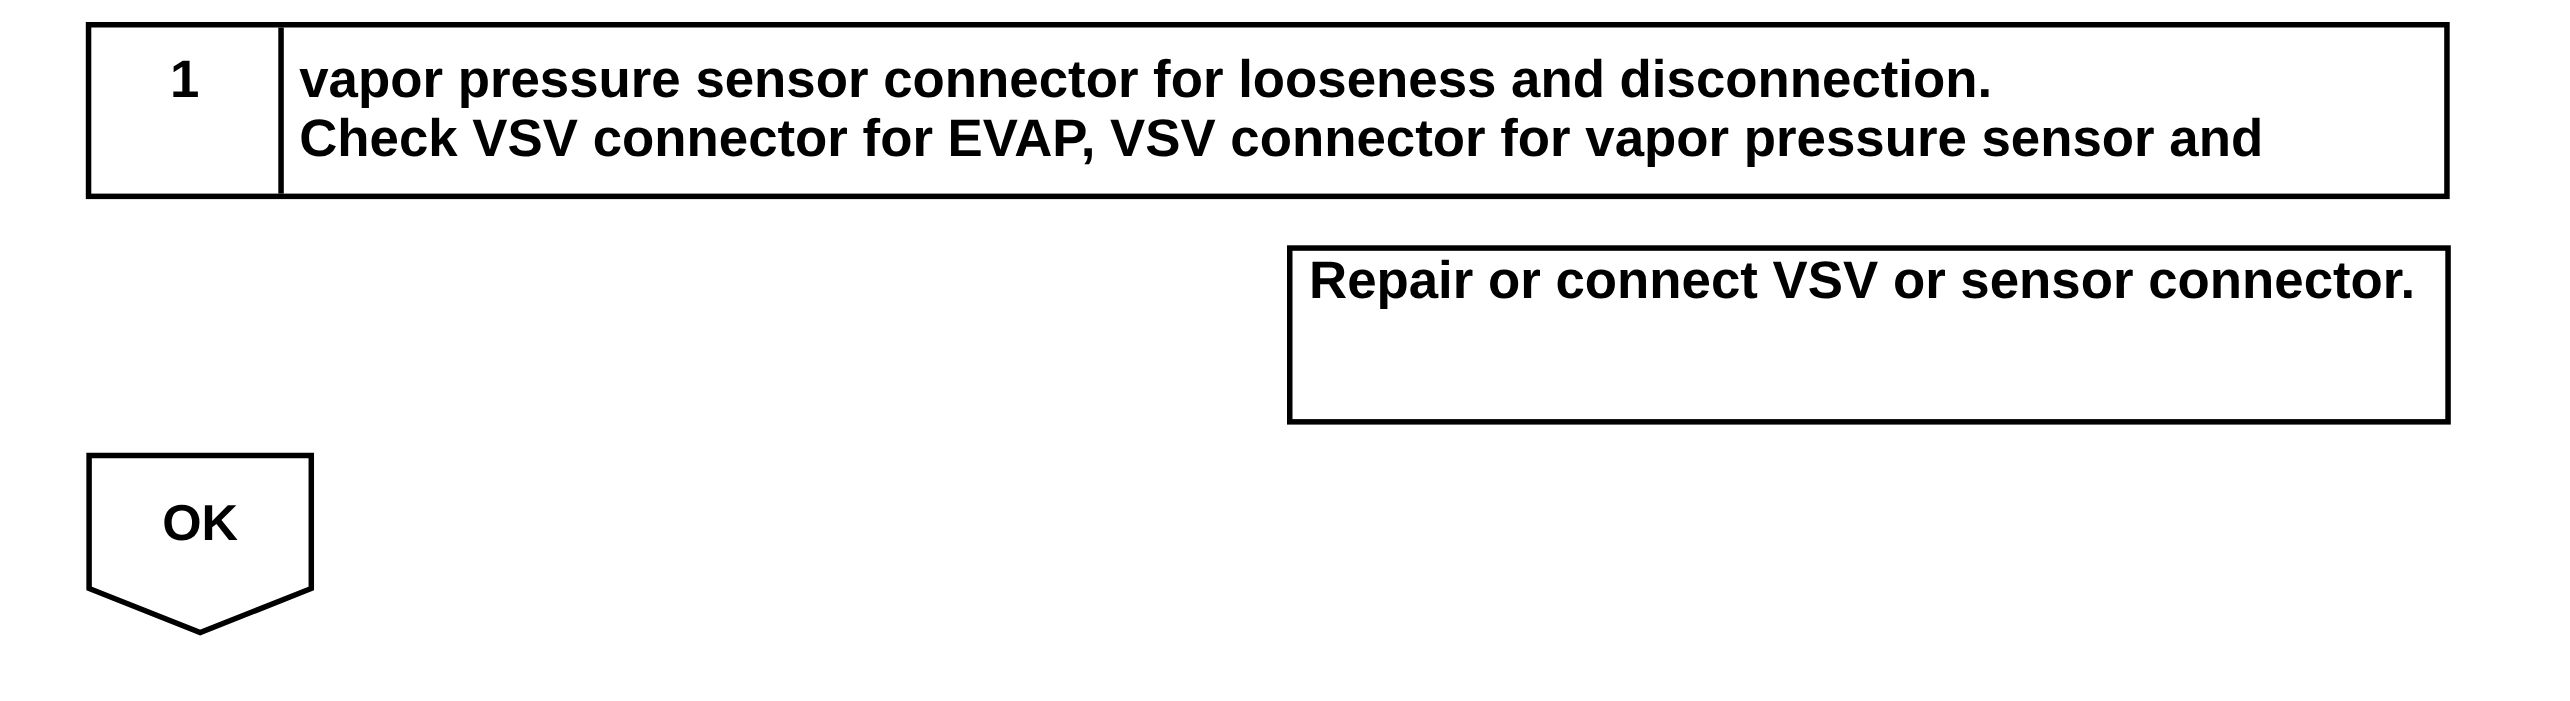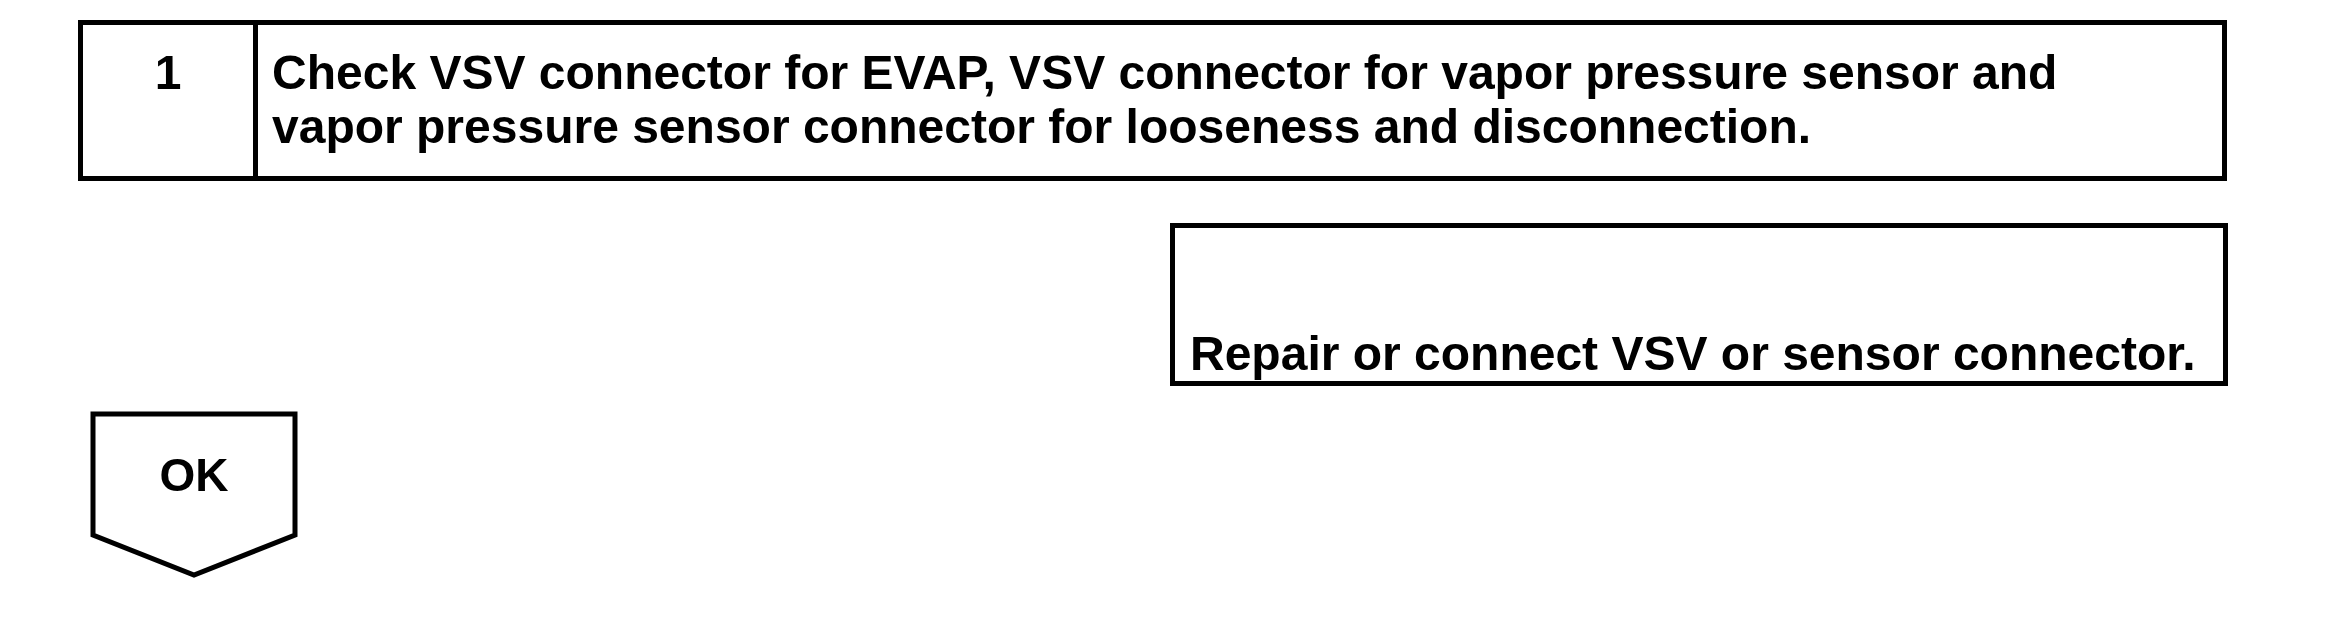--- a/index.html
+++ b/index.html
@@ -51,29 +51,29 @@
   .ng-shape {
     left: 974px; top: 225px;
     width: 180px; height: 164px;
   }
   
   .result-box {
     left: 1170px; top: 223px;
     width: 1058px; height: 163px;
     border: 5px solid var(--ink);
     display: flex;
-    align-items: flex-end;
+    align-items: flex-start;
     padding-left: 15px;
     font-size: 48px;
     background: var(--paper);
     white-space: nowrap;
   }
   
   .ok-shape {
-    left: 90px; top: 411px;
+    left: 78px; top: 411px;
     width: 208px; height: 168px;
   }
   .shape-svg { display: block; width: 100%; height: 100%; }
   .shape-outline {
     fill: none;
     stroke: var(--ink);
     stroke-width: 5;
     stroke-linejoin: miter;
   }
   .shape-label {
@@ -88,22 +88,22 @@
   .ok-label { left: 0; top: 0; width: 208px; height: 127px; }
 </style>
 </head>
 <body>
 
 <div class="canvas">
 
   <div class="abs step-box">
     <div class="step-number">1</div>
     <div class="step-text">
+      <div class="line">vapor pressure sensor connector for looseness and disconnection.</div>
       <div class="line">Check VSV connector for EVAP, VSV connector for vapor pressure sensor and</div>
-      <div class="line">vapor pressure sensor connector for looseness and disconnection.</div>
     </div>
   </div>
 
 
   <div class="abs result-box">
     <span>Repair or connect VSV or sensor connector.</span>
   </div>
 
   <div class="abs ok-shape">
     <svg class="shape-svg" viewBox="0 0 208 168" aria-hidden="true">

